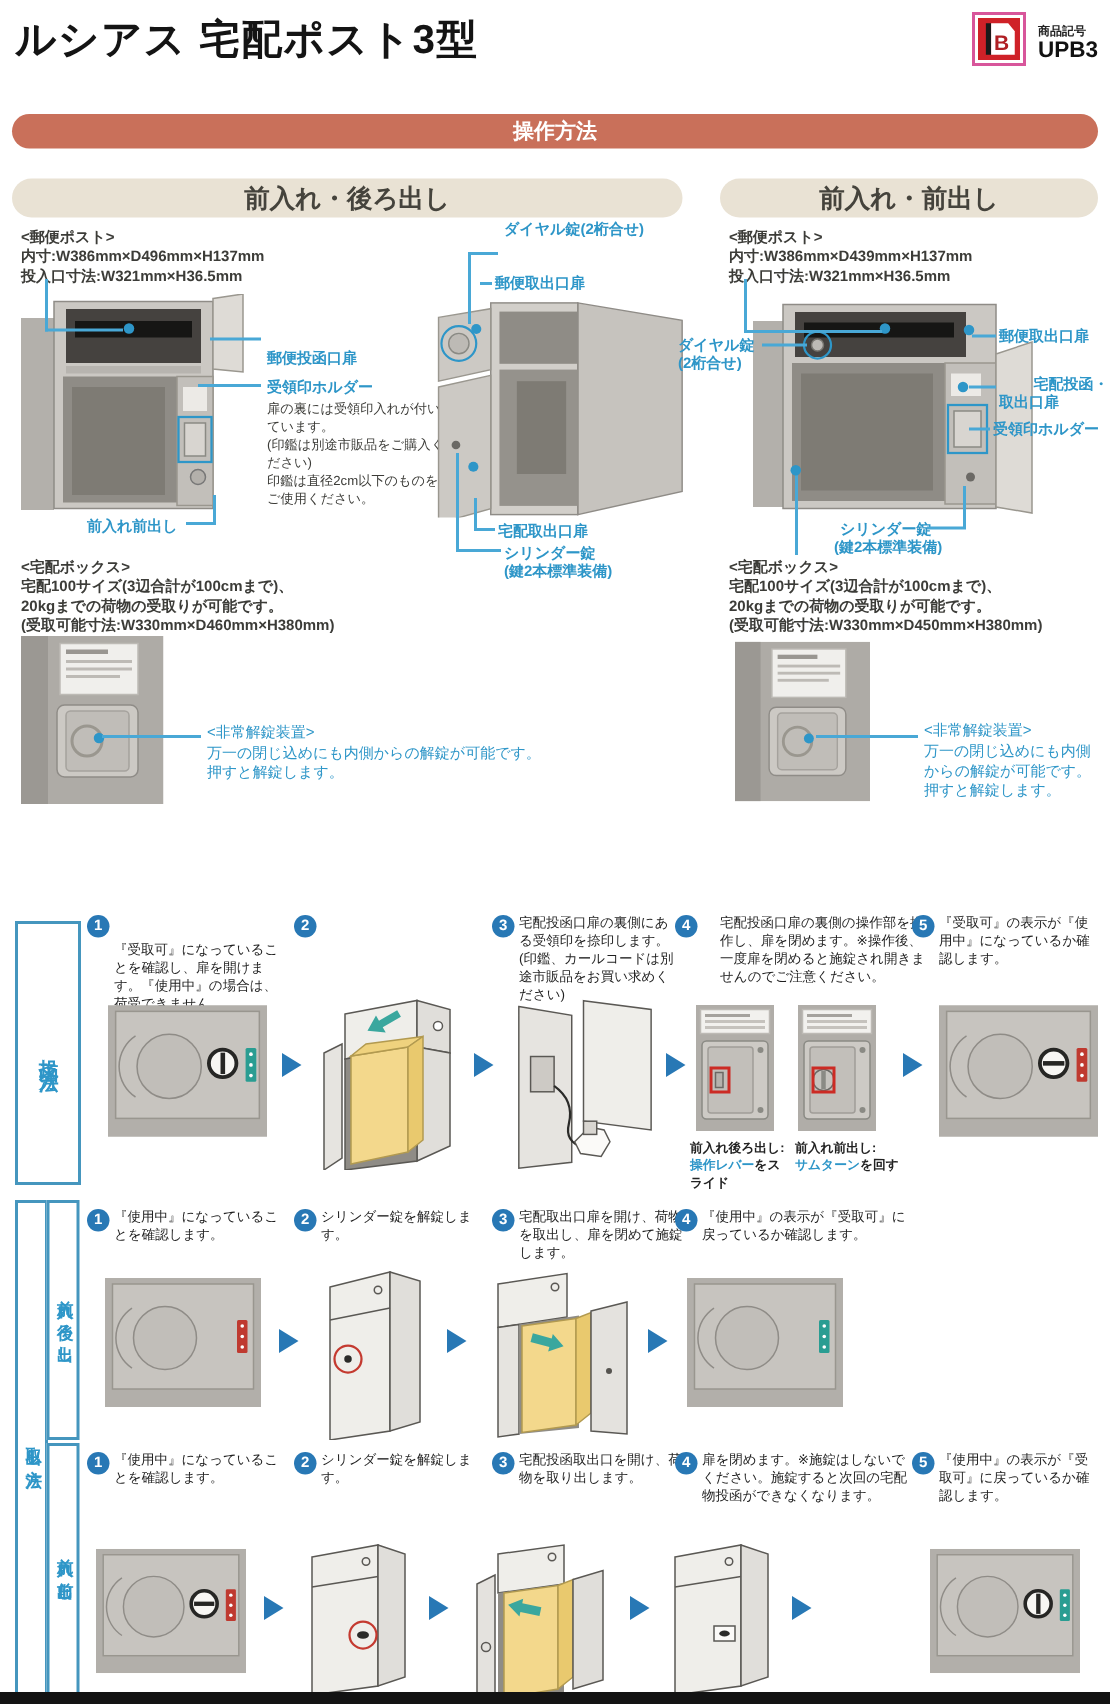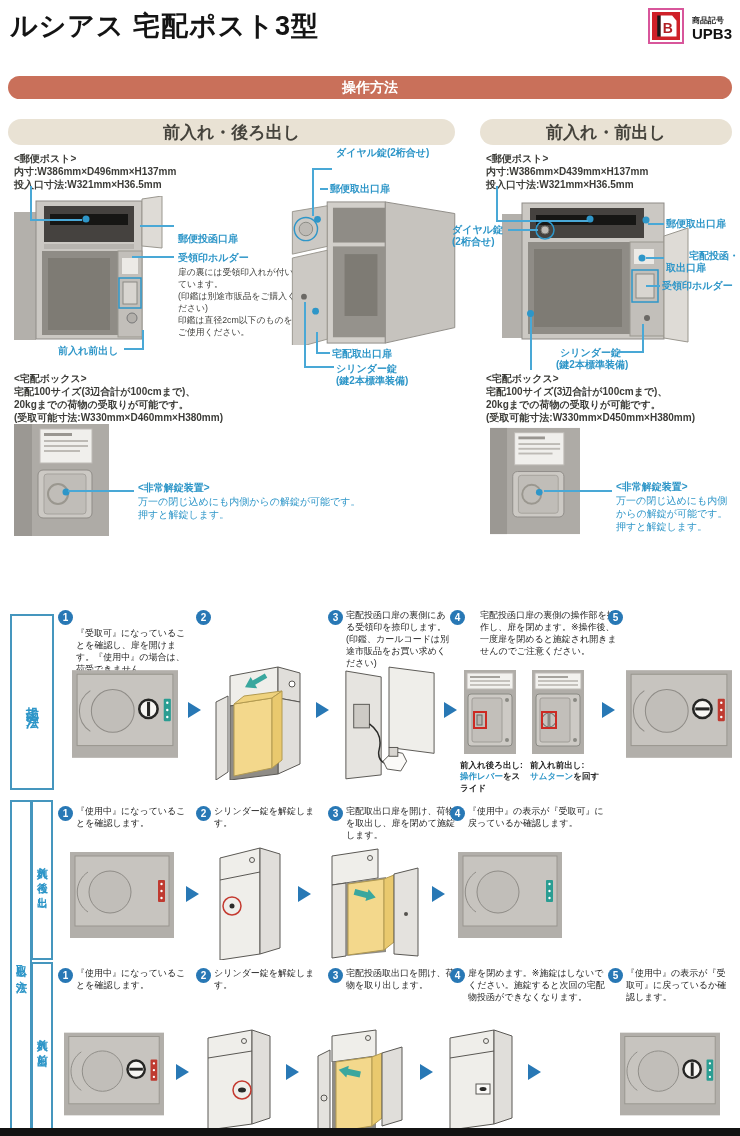--- a/index.html
+++ b/index.html
@@ -6,21 +6,21 @@
   #page{position:relative;width:740px;height:1136px;background:#fff;overflow:hidden;
         font-family:"Liberation Sans","DejaVu Sans",sans-serif;color:#222}
   .abs{position:absolute}
   .bar{position:absolute;left:8px;width:724px;height:23px;border-radius:12px;background:#c9705a;
        color:#fff;font-weight:bold;font-size:14px;display:flex;align-items:center;justify-content:center}
   .pill{position:absolute;height:26px;border-radius:13px;background:#e9e2d4;color:#45433c;
         font-weight:bold;font-size:17px;display:flex;align-items:center;justify-content:center}
   .spec{position:absolute;font-size:10px;font-weight:bold;color:#3c3c38;line-height:1.32;white-space:nowrap}
   .note{position:absolute;font-size:8.8px;color:#3c3c38;line-height:1.38}
   .call{position:absolute;font-size:10px;font-weight:bold;color:#2e96c8;white-space:nowrap}
-  .emg-h{position:absolute;font-size:10px;font-weight:bold;color:#2e96c8;white-space:nowrap}
+  .emg-h{position:absolute;font-size:10px;font-weight:normal;color:#2e96c8;white-space:nowrap}
   .emg-t{position:absolute;font-size:10px;color:#2e96c8;white-space:nowrap}
   .hl{position:absolute;height:0;border-top:2px solid #49a8d6}
   .vl{position:absolute;width:0;border-left:2px solid #49a8d6}
   .dot{position:absolute;width:7px;height:7px;border-radius:50%;background:#2e96c8}
   .stepnum{position:absolute;width:15px;height:15px;border-radius:50%;background:#2878b5;color:#fff;
            font-size:10px;font-weight:bold;display:flex;align-items:center;justify-content:center}
   .steptext{position:absolute;font-size:9px;line-height:1.33;color:#1f1f1f}
   .tri{position:absolute;width:0;height:0;border-left:13px solid #2878b5;
        border-top:8px solid transparent;border-bottom:8px solid transparent}
   .sidebox{position:absolute;border:2px solid #4596be;background:#fff;display:flex;align-items:center;justify-content:center}
@@ -220,20 +220,21 @@
   </div>
 
   <div class="stepnum" style="left:58px;top:610px">1</div>
   <div class="steptext" style="left:76px;top:628px;width:116px">『受取可』になっていることを確認し、扉を開けます。『使用中』の場合は、荷受できません。</div>
   <div class="stepnum" style="left:196px;top:610px">2</div>
   <div class="stepnum" style="left:328px;top:610px">3</div>
   <div class="steptext" style="left:346px;top:610px;width:106px">宅配投函口扉の裏側にある受領印を捺印します。(印鑑、カールコードは別途市販品をお買い求めください)</div>
   <div class="stepnum" style="left:450px;top:610px">4</div>
   <div class="steptext" style="left:480px;top:610px;width:138px">宅配投函口扉の裏側の操作部を操作し、扉を閉めます。※操作後、一度扉を閉めると施錠され開きませんのでご注意ください。</div>
   <div class="stepnum" style="left:608px;top:610px">5</div>
+  <div class="steptext" style="left:626px;top:610px;width:108px">『受取可』の表示が『使用中』になっているか確認します。</div>
 
   <svg class="abs" style="left:72px;top:670px" width="106" height="88" viewBox="0 0 104 86">
     <rect width="104" height="86" fill="#b2afaa"></rect>
     <rect x="5" y="4" width="94" height="70" fill="#c7c4bf" stroke="#99968f"></rect>
     <path d="M18 20 A24 24 0 0 0 18 60" stroke="#8f8c87" fill="none"></path>
     <circle cx="40" cy="40" r="21" fill="#c1beb9" stroke="#8f8c87"></circle>
     <circle cx="75" cy="38" r="9" fill="#f7f6f3" stroke="#262624" stroke-width="2.5"></circle>
     <rect x="73.6" y="31" width="3" height="14" fill="#262624"></rect>
     <rect x="90" y="28" width="7" height="22" rx="1" fill="#2a9d92"></rect>
     <circle cx="93.5" cy="32" r="1.2" fill="#fff"></circle>

